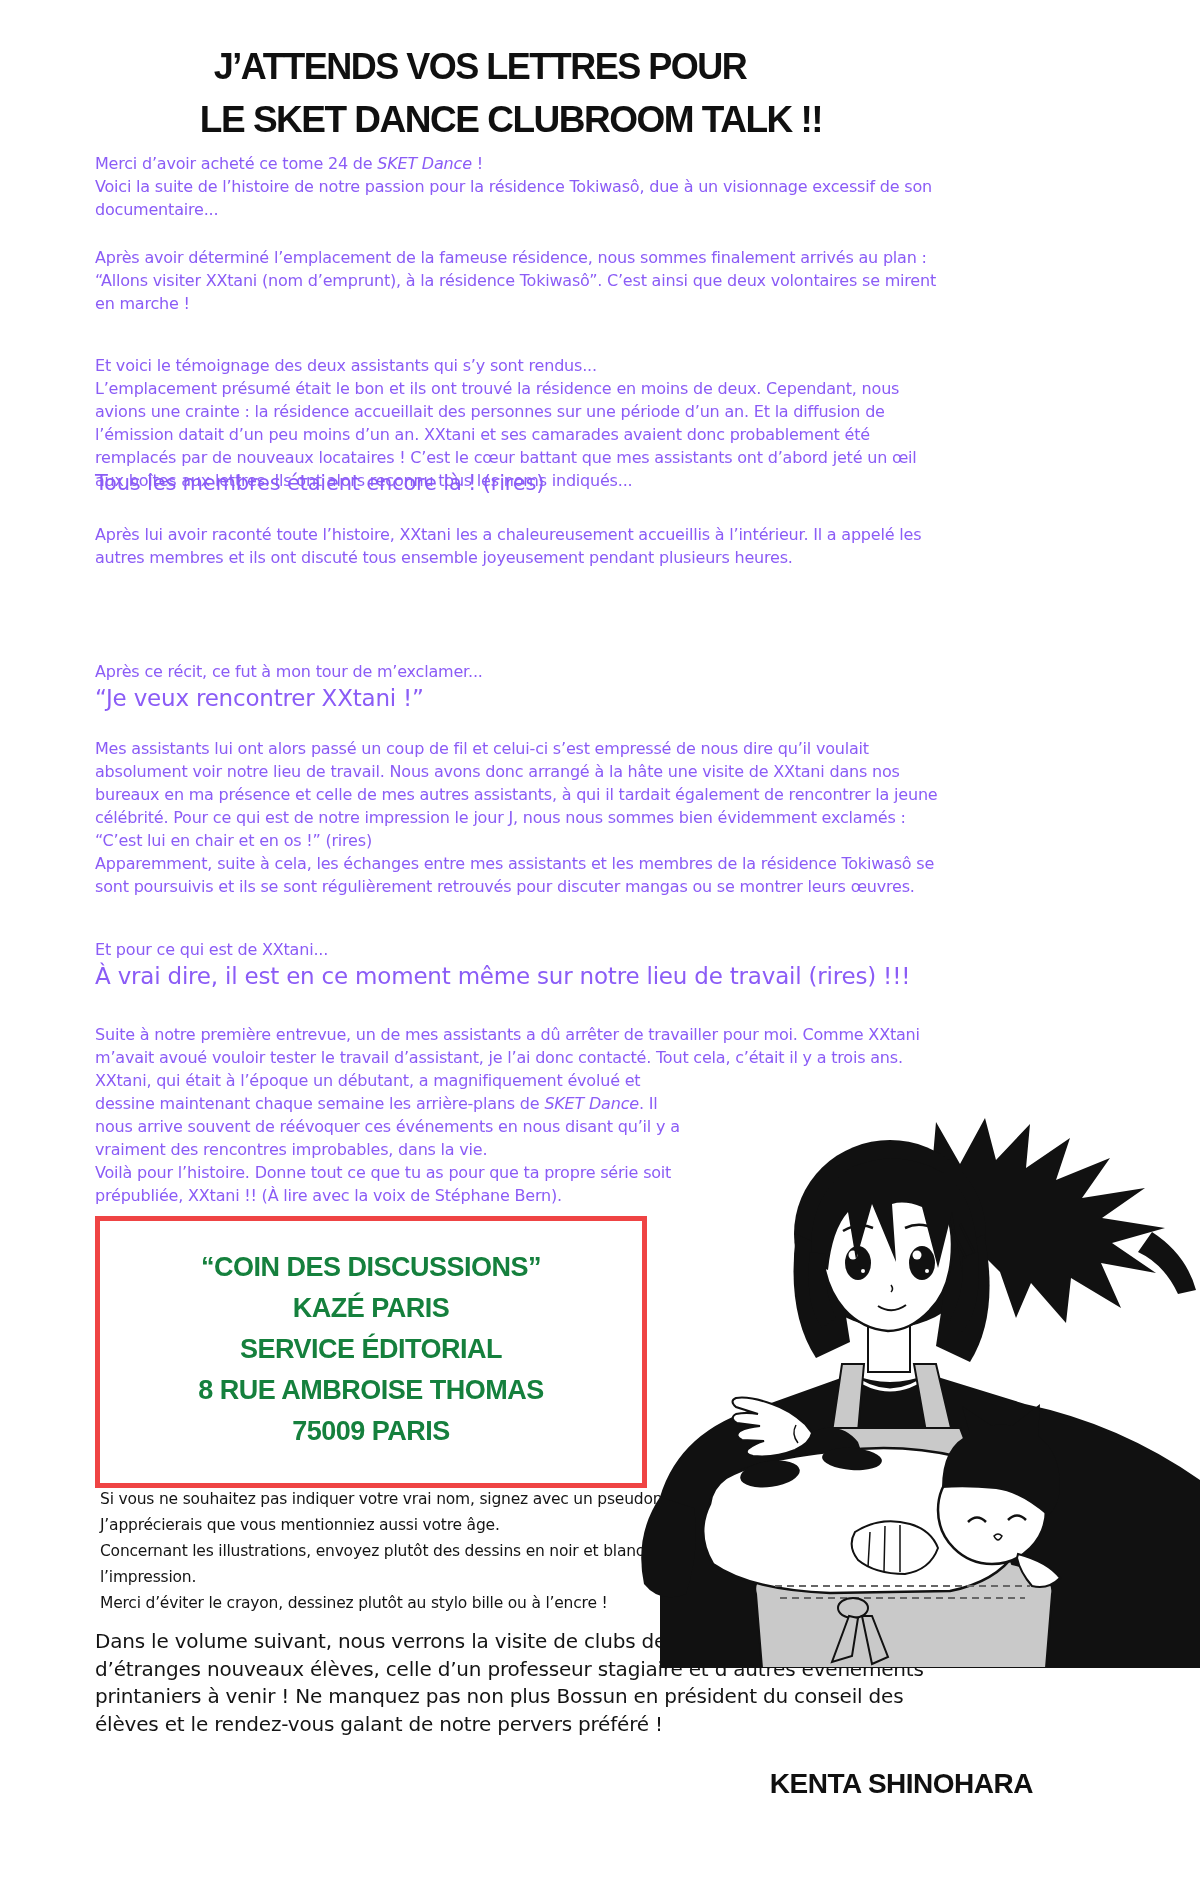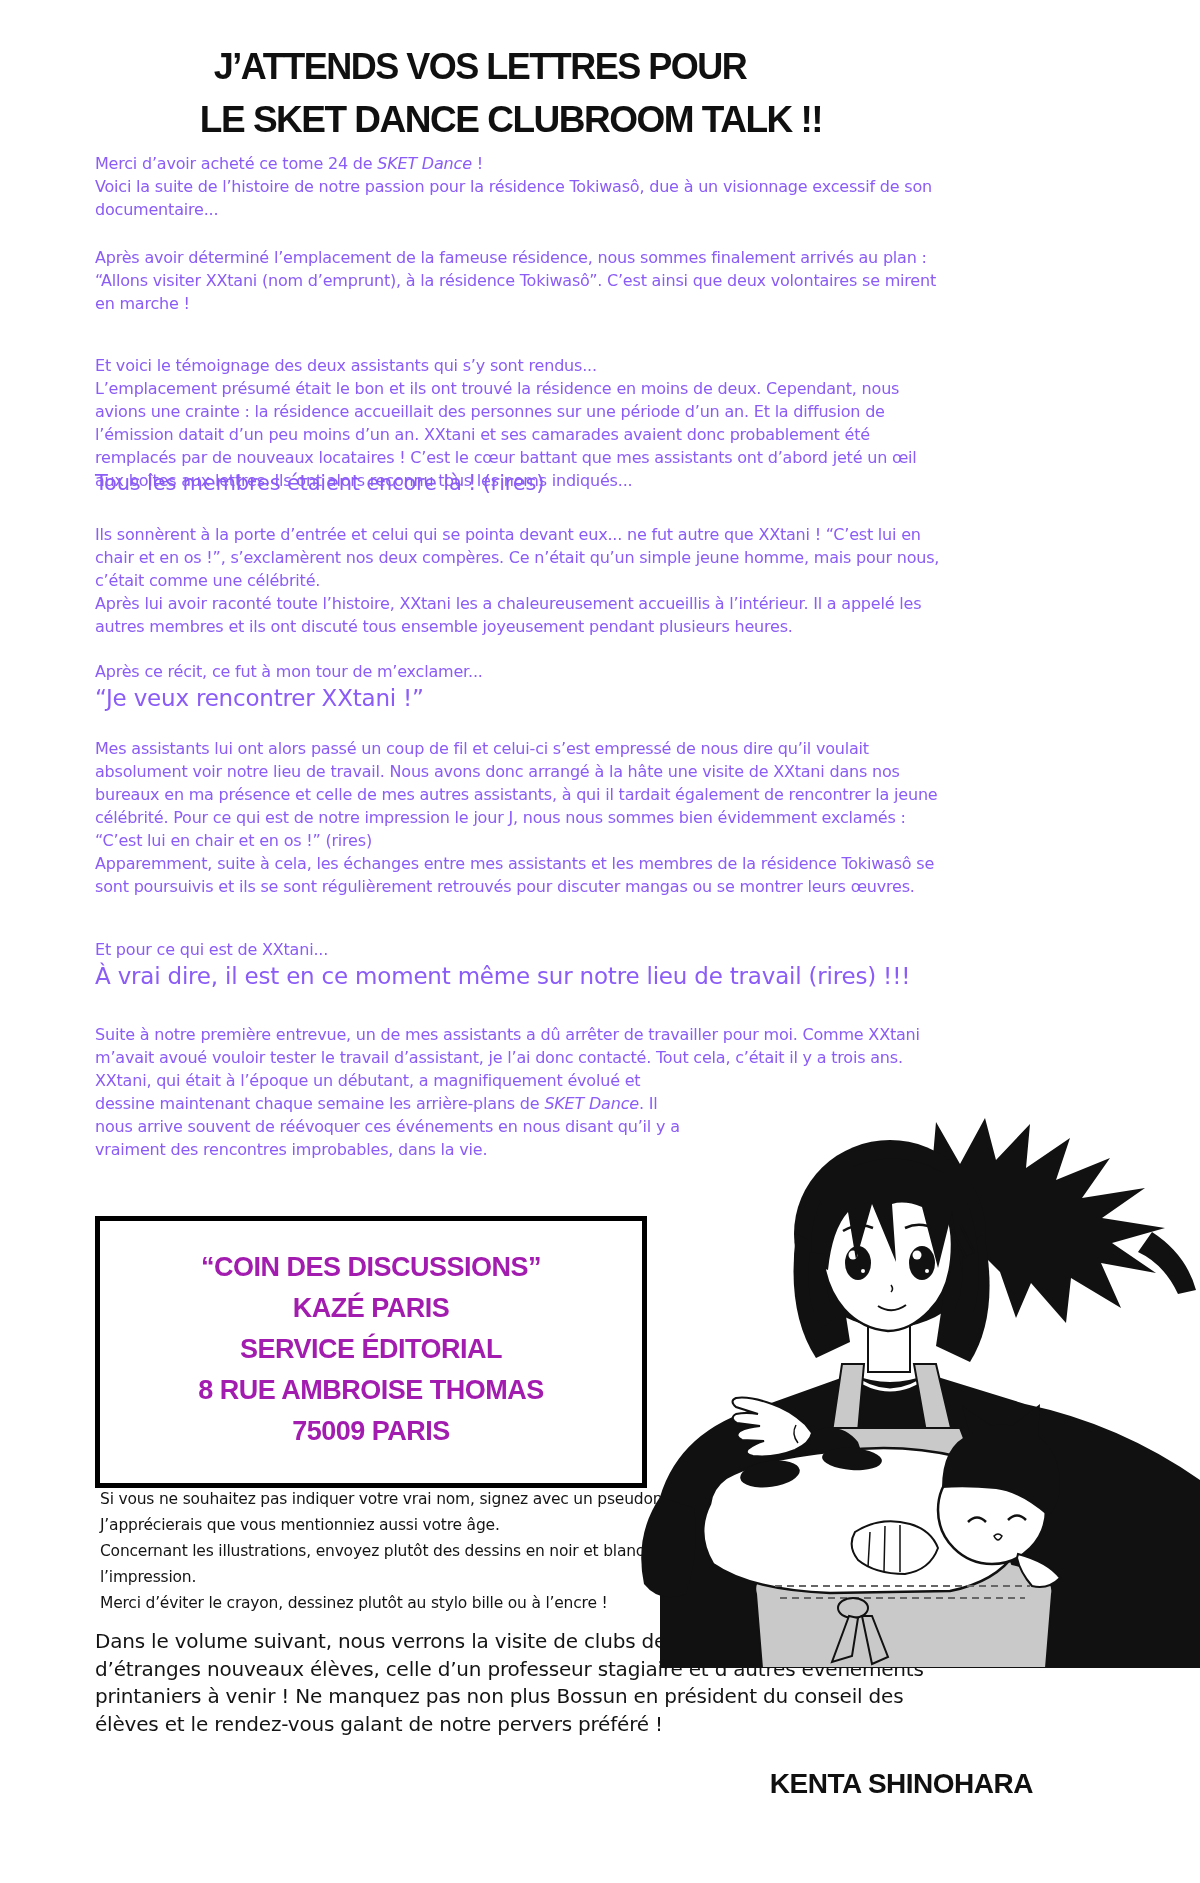--- a/index.html
+++ b/index.html
@@ -37,27 +37,27 @@
   .pos-p5{top:660px;}
   .pos-p5big{top:684px;}
   .pos-p6{top:737px;}
   .pos-p7{top:938px;}
   .pos-p7big{top:962px;}
   .pos-p8{top:1023px;}
   .float-step-a{float:right;width:1px;height:46px;}
   .float-step-b{float:right;clear:right;width:245px;height:300px;}
   .address-box{
     position:absolute;top:1216px;left:95px;width:542px;height:236px;
-    border:5px solid #000000;
+    border:5px solid #ef4444;
     text-align:center;
     font-family:"Liberation Sans","DejaVu Sans",sans-serif;
     font-weight:700;font-size:27px;line-height:41px;
     padding-top:26px;box-sizing:content-box;
     letter-spacing:-0.5px;
-    color:#a21caf;
+    color:#15803d;
   }
   .notes{
     position:absolute;top:1486px;left:100px;width:645px;
     font-size:15.5px;line-height:26px;letter-spacing:-0.2px;
   }
   .next-vol{
     position:absolute;top:1628px;left:95px;width:850px;
     font-size:20px;line-height:27.5px;letter-spacing:-0.2px;
   }
   .signature{
@@ -84,39 +84,39 @@
 
   <div class="para pos-p2">Après avoir déterminé l’emplacement de la fameuse résidence, nous sommes finalement arrivés au plan : “Allons visiter XXtani (nom d’emprunt), à la résidence Tokiwasô”. C’est ainsi que deux volontaires se mirent en marche !</div>
 
   <div class="para pos-p3">
     <div>Et voici le témoignage des deux assistants qui s’y sont rendus...</div>
     <div>L’emplacement présumé était le bon et ils ont trouvé la résidence en moins de deux. Cependant, nous avions une crainte : la résidence accueillait des personnes sur une période d’un an. Et la diffusion de l’émission datait d’un peu moins d’un an. XXtani et ses camarades avaient donc probablement été remplacés par de nouveaux locataires ! C’est le cœur battant que mes assistants ont d’abord jeté un œil aux boîtes aux lettres. Ils ont alors reconnu tous les noms indiqués...</div>
   </div>
   <div class="para big pos-p3big">Tous les membres étaient encore là ! (rires)</div>
 
   <div class="para pos-p4">
-    <div>Ils sonnèrent à la porte d’entrée et celui qui se pointa devant eux... ne fut autre que XXtani ! “C’est lui en chair et en os !”, s’exclamèrent nos deux compères. Ce n’était qu’un simple jeune homme, mais pour nous, c’était comme une célébrité.</div>
     <div>Après lui avoir raconté toute l’histoire, XXtani les a chaleureusement accueillis à l’intérieur. Il a appelé les autres membres et ils ont discuté tous ensemble joyeusement pendant plusieurs heures.</div>
   </div>
 
   <div class="para pos-p5">Après ce récit, ce fut à mon tour de m’exclamer...</div>
   <div class="para big23 pos-p5big">“Je veux rencontrer XXtani !”</div>
 
   <div class="para pos-p6">
     <div>Mes assistants lui ont alors passé un coup de fil et celui-ci s’est empressé de nous dire qu’il voulait absolument voir notre lieu de travail. Nous avons donc arrangé à la hâte une visite de XXtani dans nos bureaux en ma présence et celle de mes autres assistants, à qui il tardait également de rencontrer la jeune célébrité. Pour ce qui est de notre impression le jour J, nous nous sommes bien évidemment exclamés : “C’est lui en chair et en os !” (rires)</div>
     <div>Apparemment, suite à cela, les échanges entre mes assistants et les membres de la résidence Tokiwasô se sont poursuivis et ils se sont régulièrement retrouvés pour discuter mangas ou se montrer leurs œuvres.</div>
   </div>
 
   <div class="para pos-p7">Et pour ce qui est de XXtani...</div>
   <div class="para big23 pos-p7big">À vrai dire, il est en ce moment même sur notre lieu de travail (rires) !!!</div>
 
   <div class="para pos-p8">
     <div class="float-step-a"></div>
     <div class="float-step-b"></div>
     <span>Suite à notre première entrevue, un de mes assistants a dû arrêter de travailler pour moi. Comme XXtani m’avait avoué vouloir tester le travail d’assistant, je l’ai donc contacté. Tout cela, c’était il y a trois ans. XXtani, qui était à l’époque un débutant, a magnifiquement évolué et dessine maintenant chaque semaine les arrière-plans de </span><i>SKET Dance</i><span>. Il nous arrive souvent de réévoquer ces événements en nous disant qu’il y a vraiment des rencontres improbables, dans la vie.</span>
+    <div>Voilà pour l’histoire. Donne tout ce que tu as pour que ta propre série soit prépubliée, XXtani !! (À lire avec la voix de Stéphane Bern).</div>
   </div>
 
   <div class="address-box">
     <div>“COIN DES DISCUSSIONS”</div>
     <div>KAZÉ PARIS</div>
     <div>SERVICE ÉDITORIAL</div>
     <div>8 RUE AMBROISE THOMAS</div>
     <div>75009 PARIS</div>
   </div>
 

